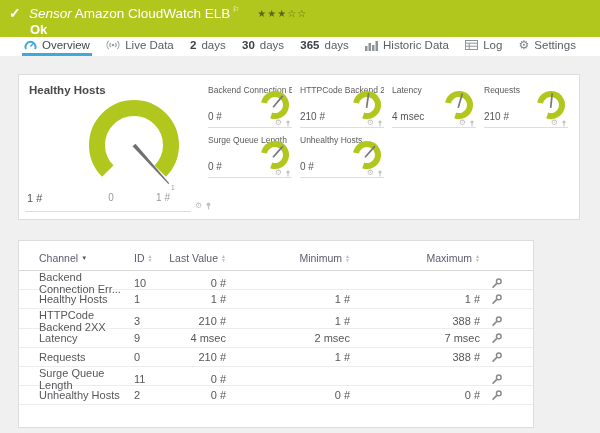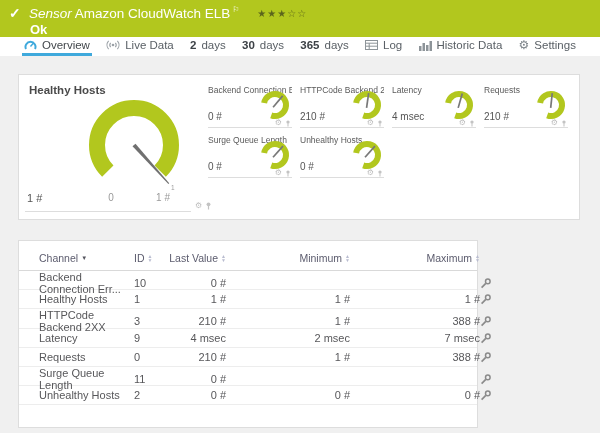--- a/index.html
+++ b/index.html
@@ -21,21 +21,21 @@
     display:flex; justify-content:space-between; align-items:stretch; padding:0 22px; }
   .tab { display:flex; align-items:center; gap:5px; font-size:11.5px; color:#5a6066;
     border-bottom:3px solid transparent; padding:0 2px; cursor:pointer; white-space:nowrap; }
   .tab.active { border-bottom-color:#3fa9dc; color:#42474c; }
   .tab .num { font-weight:bold; color:#3c4146; }
   .gear-glyph { font-size:12px; color:#7d848a; line-height:1; }
 
   
   .card { position:absolute; background:#fff; border:1px solid #ddd; }
   .card.gauges { left:18px; top:74px; width:562px; height:146px; }
-  .card.table  { left:18px; top:240px; width:460px; height:188px; }
+  .card.table  { left:18px; top:240px; width:516px; height:188px; }
 
   
   .main-tile { position:absolute; left:0; top:0; width:188px; height:146px; cursor:pointer; }
   .main-title { position:absolute; left:10px; top:9px; font-size:11.5px; font-weight:bold; color:#4a4a4a; }
   .main-svg { position:absolute; left:40px; top:8px; }
   .main-val { position:absolute; left:8px; top:117px; font-size:11px; color:#555; }
   .main-line { position:absolute; left:6px; top:136px; width:166px; height:1px; background:#ddd; }
   .tile-icons { position:absolute; display:flex; gap:3px; align-items:center; }
   .main-tile .tile-icons { left:176px; top:127px; }
   .gear-sm { font-size:8px; color:#bfbfbf; line-height:1; cursor:pointer; }
@@ -102,38 +102,38 @@
     </div>
     <div class="tab">
       <span class="num">30</span>
       <span>days</span>
     </div>
     <div class="tab">
       <span class="num">365</span>
       <span>days</span>
     </div>
     <div class="tab">
-      <svg width="13" height="10" viewBox="0 0 13 10">
-        <rect x="0.5" y="0.5" width="12" height="9" fill="none" stroke="#8d9499"></rect>
-        <line x1="0.5" y1="3.2" x2="12.5" y2="3.2" stroke="#8d9499"></line>
-        <line x1="0.5" y1="6.2" x2="12.5" y2="6.2" stroke="#8d9499"></line>
-        <line x1="4.2" y1="3.2" x2="4.2" y2="9.5" stroke="#8d9499"></line>
-      </svg>
-      <span>Log</span>
-    </div>
-    <div class="tab">
       <svg width="13" height="11" viewBox="0 0 13 11">
         <g fill="#8d9499">
             <rect x="0" y="6" width="2.5" height="5"></rect>
             <rect x="3.5" y="3" width="2.5" height="8"></rect>
         <rect x="7" y="5" width="2.5" height="6"></rect>
             <rect x="10.5" y="1" width="2.5" height="10"></rect>
           </g>
       </svg>
       <span>Historic Data</span>
+    </div>
+    <div class="tab">
+      <svg width="13" height="10" viewBox="0 0 13 10">
+        <rect x="0.5" y="0.5" width="12" height="9" fill="none" stroke="#8d9499"></rect>
+        <line x1="0.5" y1="3.2" x2="12.5" y2="3.2" stroke="#8d9499"></line>
+        <line x1="0.5" y1="6.2" x2="12.5" y2="6.2" stroke="#8d9499"></line>
+        <line x1="4.2" y1="3.2" x2="4.2" y2="9.5" stroke="#8d9499"></line>
+      </svg>
+      <span>Log</span>
     </div>
     <div class="tab">
       <span class="gear-glyph">⚙</span>
       <span>Settings</span>
     </div>
   </div>
 
   <div class="card gauges">
 
     <div class="main-tile">

